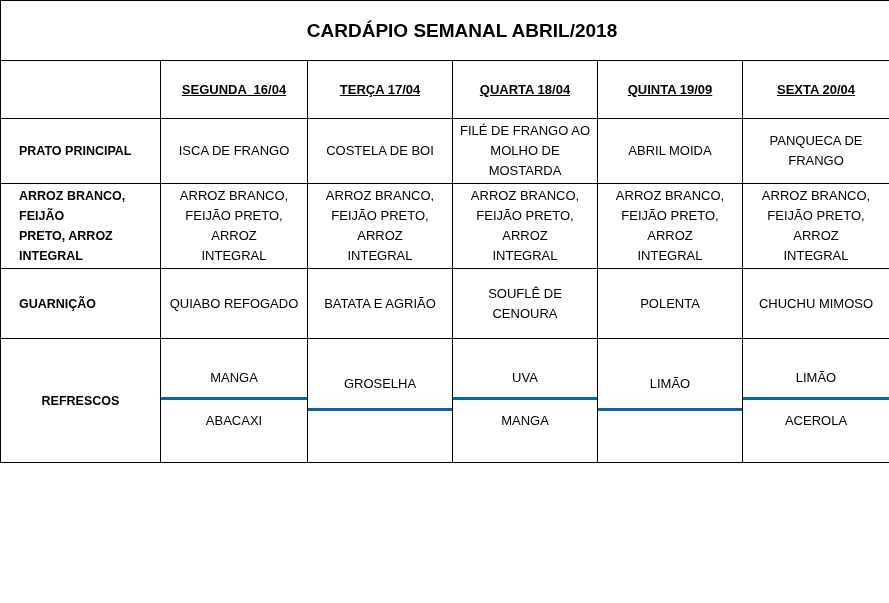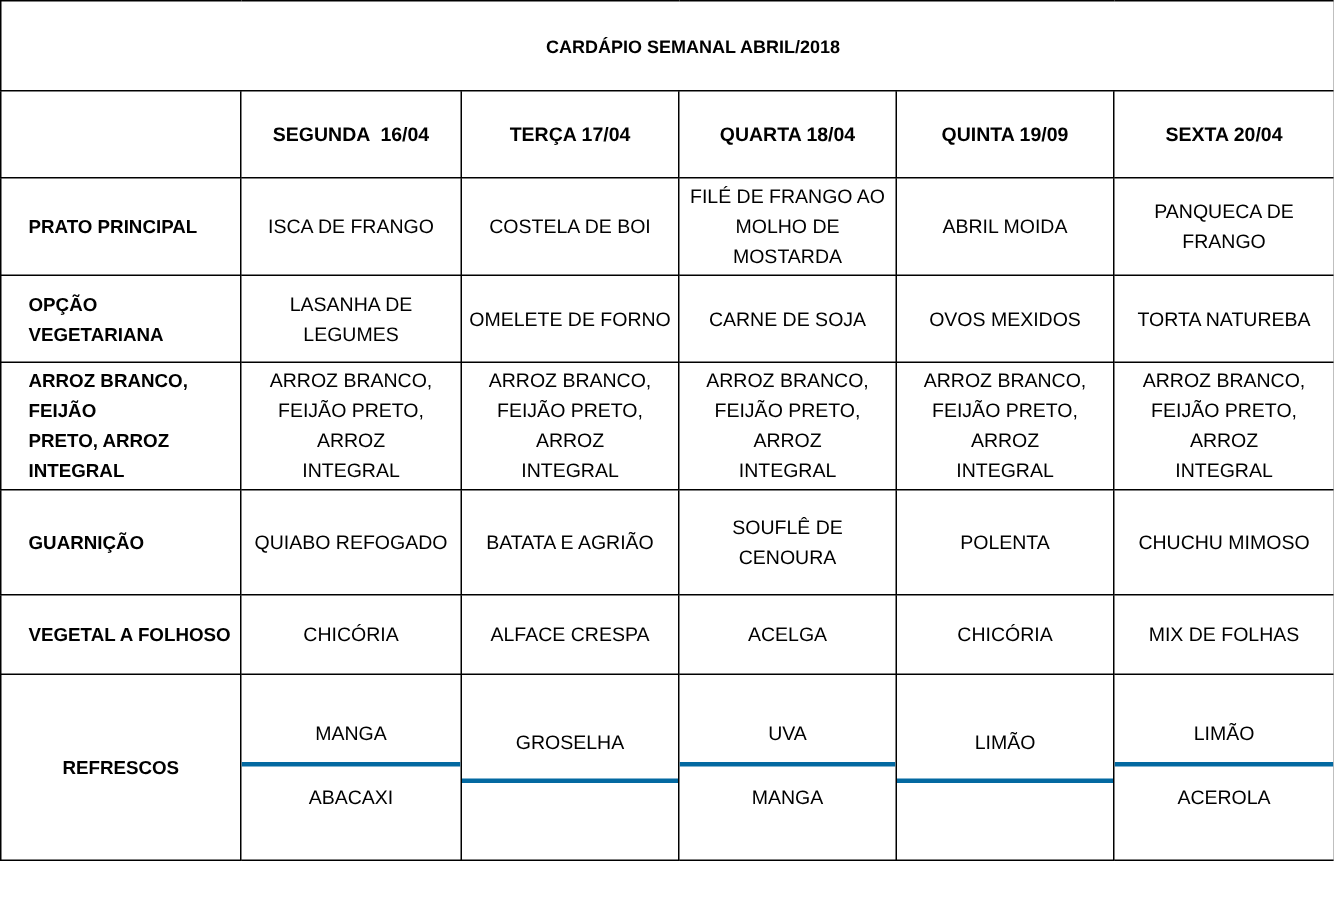--- a/index.html
+++ b/index.html
@@ -19,27 +19,28 @@
     text-align: center;
     vertical-align: middle;
     font-size: 13px;
     line-height: 20px;
     white-space: pre-line;
     padding: 2px 3px;
     overflow: hidden;
   }
   .title-row td {
     font-weight: bold;
-    font-size: 12px;
+    font-size: 19px;
     white-space: nowrap;
     padding-left: 37px;
   }
   .header-row td {
     font-weight: bold;
     white-space: pre-wrap;
+    text-decoration: underline;
   }
   td.label {
     font-weight: bold;
     text-align: left;
     padding: 2px 2px 2px 18px;
     font-size: 12.5px;
   }
   td.label.refrescos-label {
     text-align: center;
     padding-left: 2px;
@@ -89,28 +90,20 @@
     <td>ISCA DE FRANGO</td>
     <td>COSTELA DE BOI</td>
     <td>FILÉ DE FRANGO AO
 MOLHO DE
 MOSTARDA</td>
     <td>ABRIL MOIDA</td>
     <td>PANQUECA DE
 FRANGO</td>
   </tr>
 
-  <tr style="height:58px">
-    <td class="label">OPÇÃO VEGETARIANA</td>
-    <td>LASANHA DE LEGUMES</td>
-    <td>OMELETE DE FORNO</td>
-    <td>CARNE DE SOJA</td>
-    <td>OVOS MEXIDOS</td>
-    <td>TORTA NATUREBA</td>
-  </tr>
 
   <tr style="height:65px">
     <td class="label">ARROZ BRANCO, FEIJÃO
 PRETO, ARROZ INTEGRAL</td>
     <td>ARROZ BRANCO,
 FEIJÃO PRETO, ARROZ
 INTEGRAL</td>
     <td>ARROZ BRANCO,
 FEIJÃO PRETO, ARROZ
 INTEGRAL</td>
@@ -127,28 +120,20 @@
 
   <tr style="height:70px">
     <td class="label">GUARNIÇÃO</td>
     <td>QUIABO REFOGADO</td>
     <td>BATATA E AGRIÃO</td>
     <td>SOUFLÊ DE CENOURA</td>
     <td>POLENTA</td>
     <td>CHUCHU MIMOSO</td>
   </tr>
 
-  <tr style="height:53px">
-    <td class="label">VEGETAL A FOLHOSO</td>
-    <td>CHICÓRIA</td>
-    <td>ALFACE CRESPA</td>
-    <td>ACELGA</td>
-    <td>CHICÓRIA</td>
-    <td>MIX DE FOLHAS</td>
-  </tr>
 
 
   <tr style="height:85px">
     <td class="label refrescos-label">REFRESCOS</td>
     <td class="rtd">
       <div class="split">
         <div class="rtop">MANGA</div>
         <div class="rbot">ABACAXI</div>
       </div>
     </td>

